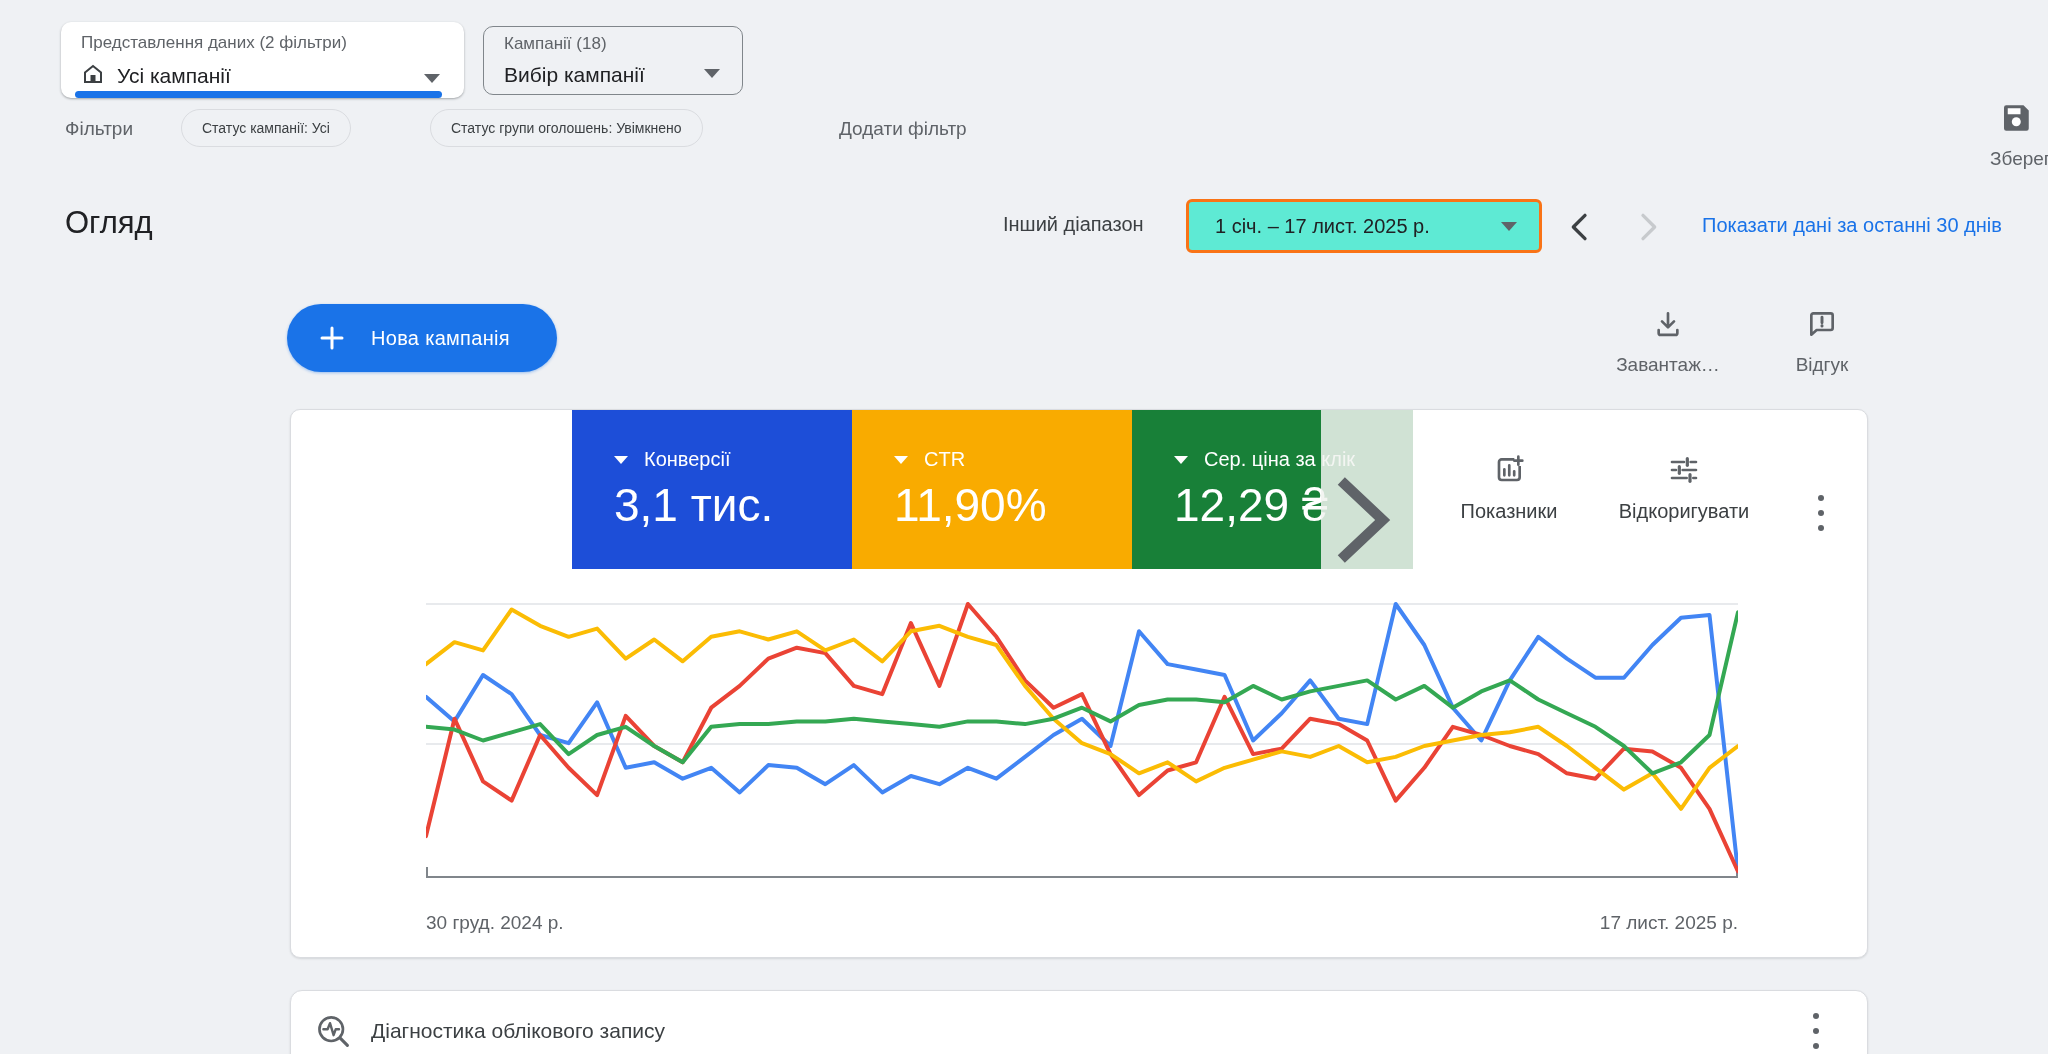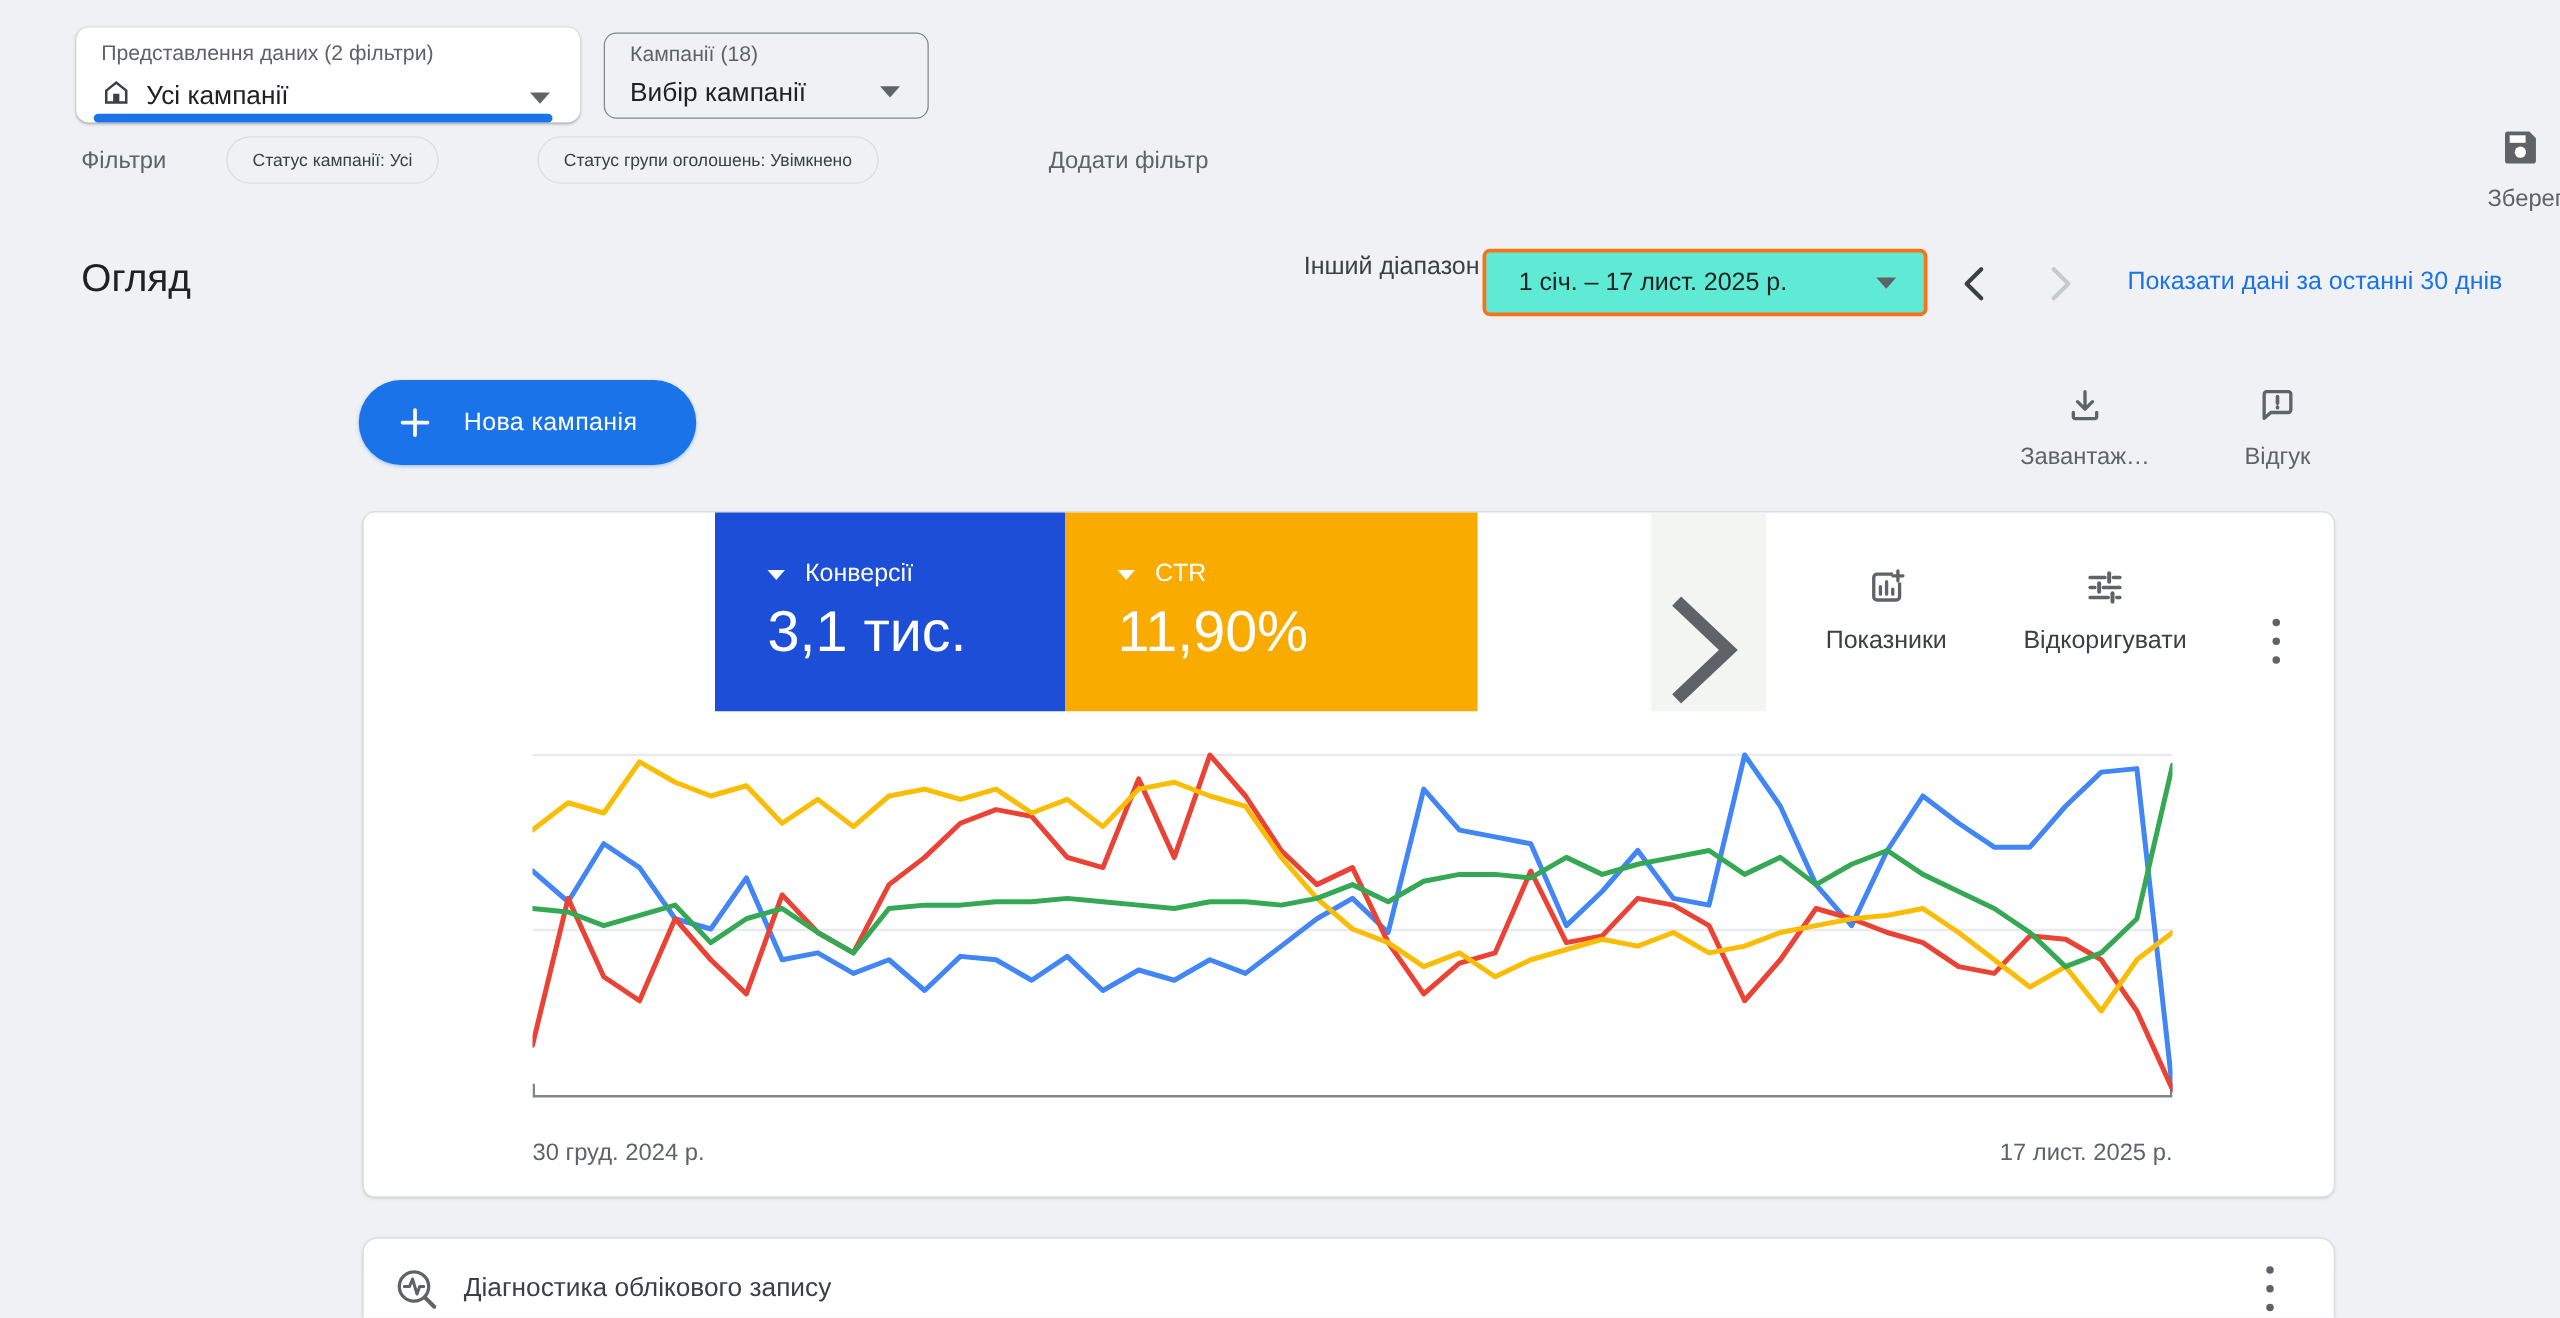--- a/index.html
+++ b/index.html
@@ -44,21 +44,21 @@
   .chip1 { left:181px; }
   .chip2 { left:430px; }
   .add-filter { left:839px; top:118px; font-size:19px; color:#5f6368; cursor:pointer; }
 
   .save-btn { left:1990px; top:100px; width:120px; text-align:left; cursor:pointer; }
   .save-btn svg { margin-left:8px; }
   .save-btn .lbl { display:block; margin-top:8px; font-size:19px; color:#5f6368; white-space:nowrap; }
 
   
   .page-title { left:65px; top:205px; font-size:31px; font-weight:400; color:#202124; }
-  .other-range { left:1003px; top:202px; font-size:20px; color:#3c4043;margin-left:40px; }
+  .other-range { left:1003px; top:213px; font-size:20px; color:#3c4043; }
   .date-box {
     left:1186px; top:199px; width:356px; height:54px; background:#5eead4;
     border:3px solid #f97316; border-radius:6px; display:flex; align-items:center;
     padding:0 22px 0 26px; cursor:pointer;
   }
   .date-box .value { font-size:20px; color:#202124; flex:1; }
   .chev-btn { top:209px; width:36px; height:36px; display:flex; align-items:center; justify-content:center; cursor:pointer; }
   .chev-prev { left:1562px; }
   .chev-next { left:1630px; }
   .last30-link { left:1702px; top:214px; font-size:20px; color:#1a73e8; white-space:nowrap; cursor:pointer; }
@@ -209,20 +209,27 @@
       <span class="lbl">Конверсії</span>
     </div>
     <span class="value">3,1 тис.</span>
   </div>
   <div class="metric-card mc2">
     <div class="label-row">
       <span class="caret white"></span>
       <span class="lbl">CTR</span>
     </div>
     <span class="value">11,90%</span>
+  </div>
+  <div class="metric-card mc3">
+    <div class="label-row">
+      <span class="caret white"></span>
+      <span class="lbl">Сер. ціна за клік</span>
+    </div>
+    <span class="value">12,29 ₴</span>
   </div>
 
   <div class="cards-fade"></div>
   <div class="cards-next-chev">
     <svg width="62" height="92" viewBox="0 0 52 80">
       <polyline points="8,6 44,40 8,74" fill="none" stroke="#5f6368" stroke-width="9" stroke-linecap="butt"></polyline>
     </svg>
   </div>
 
   <div class="metric-tool metrics-btn">

